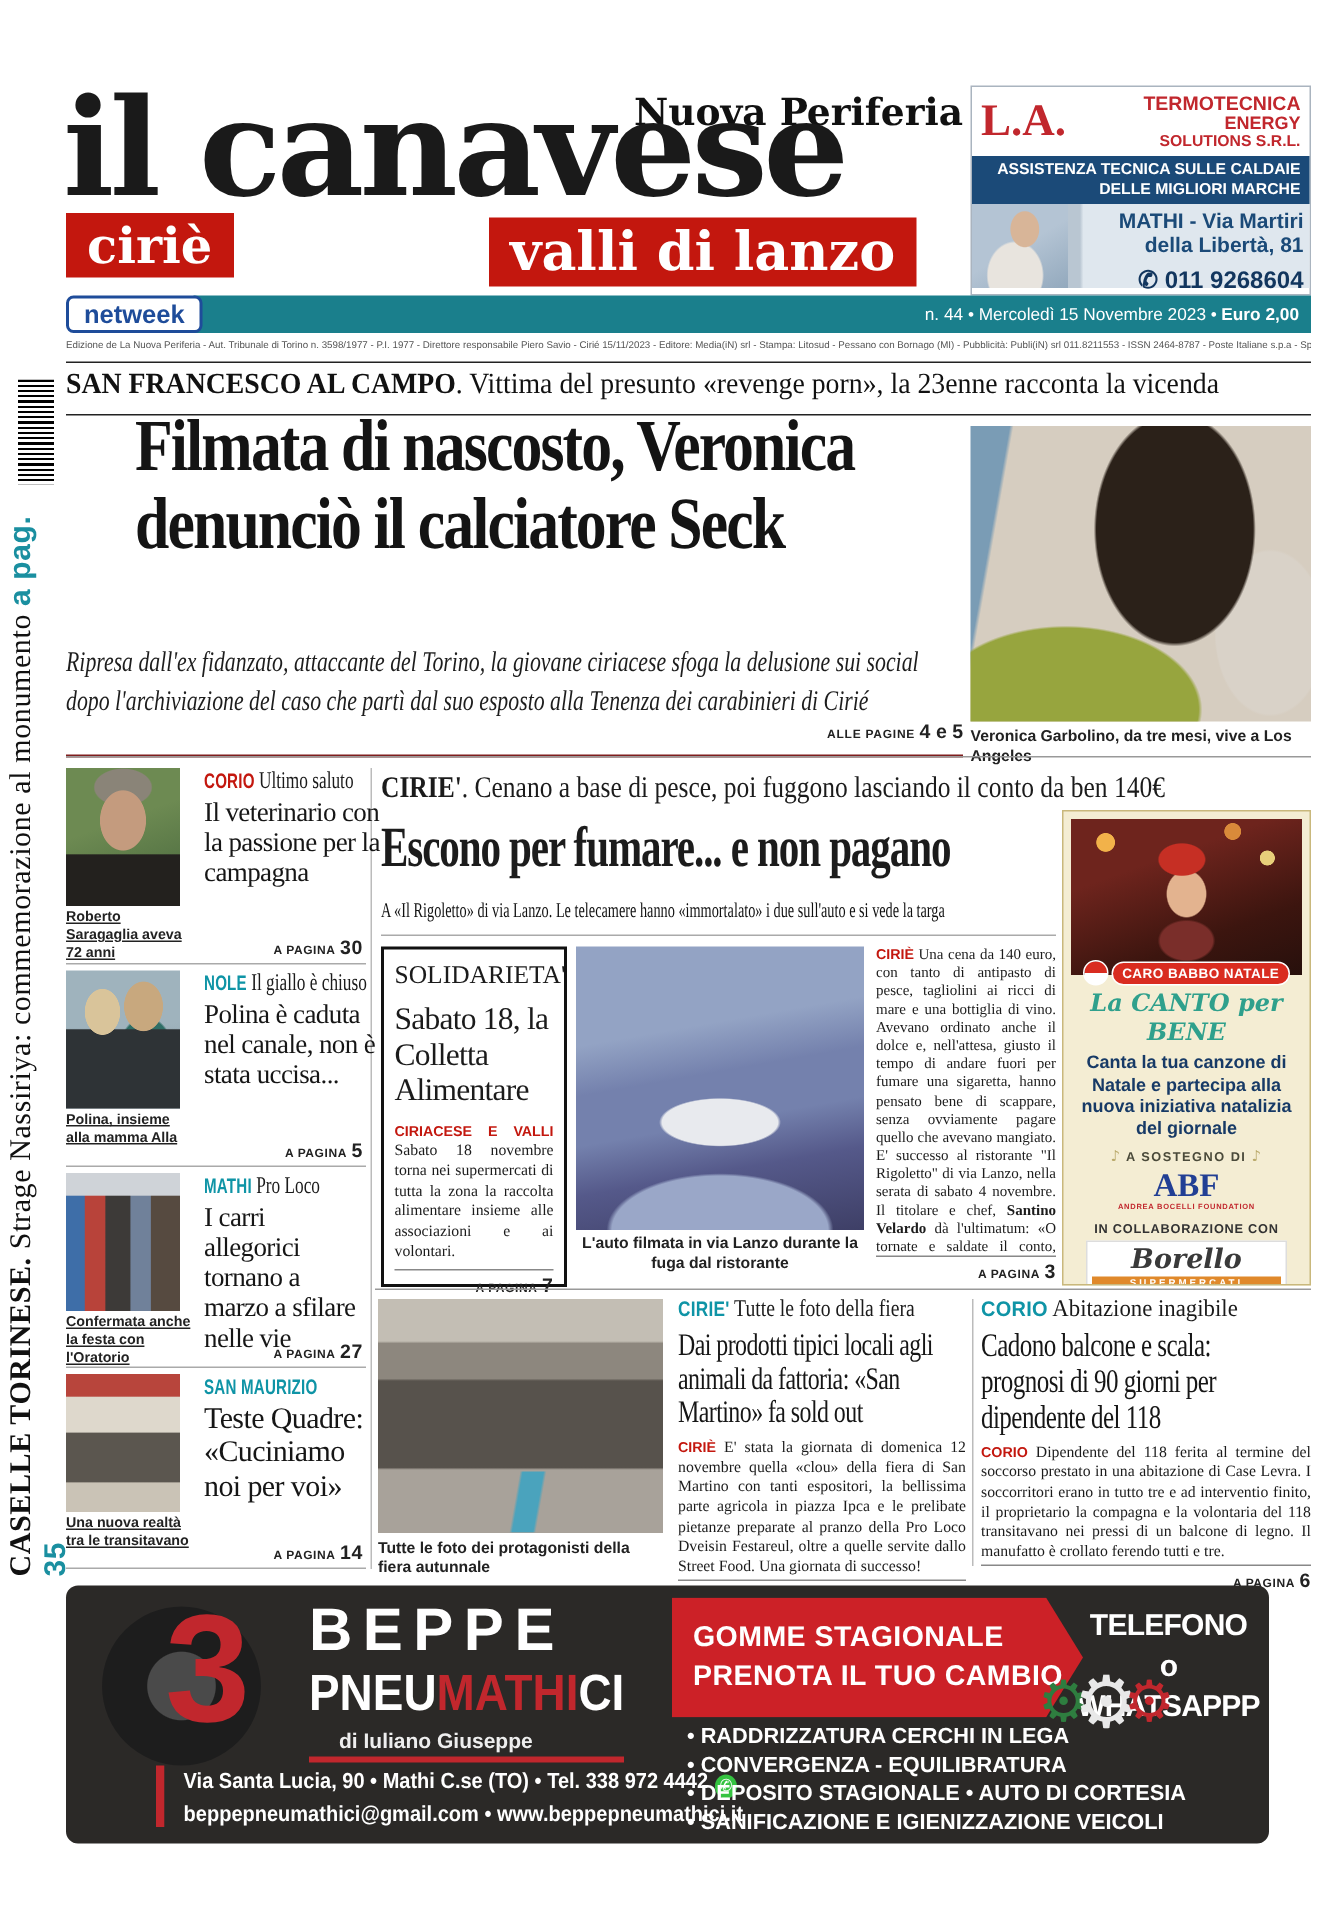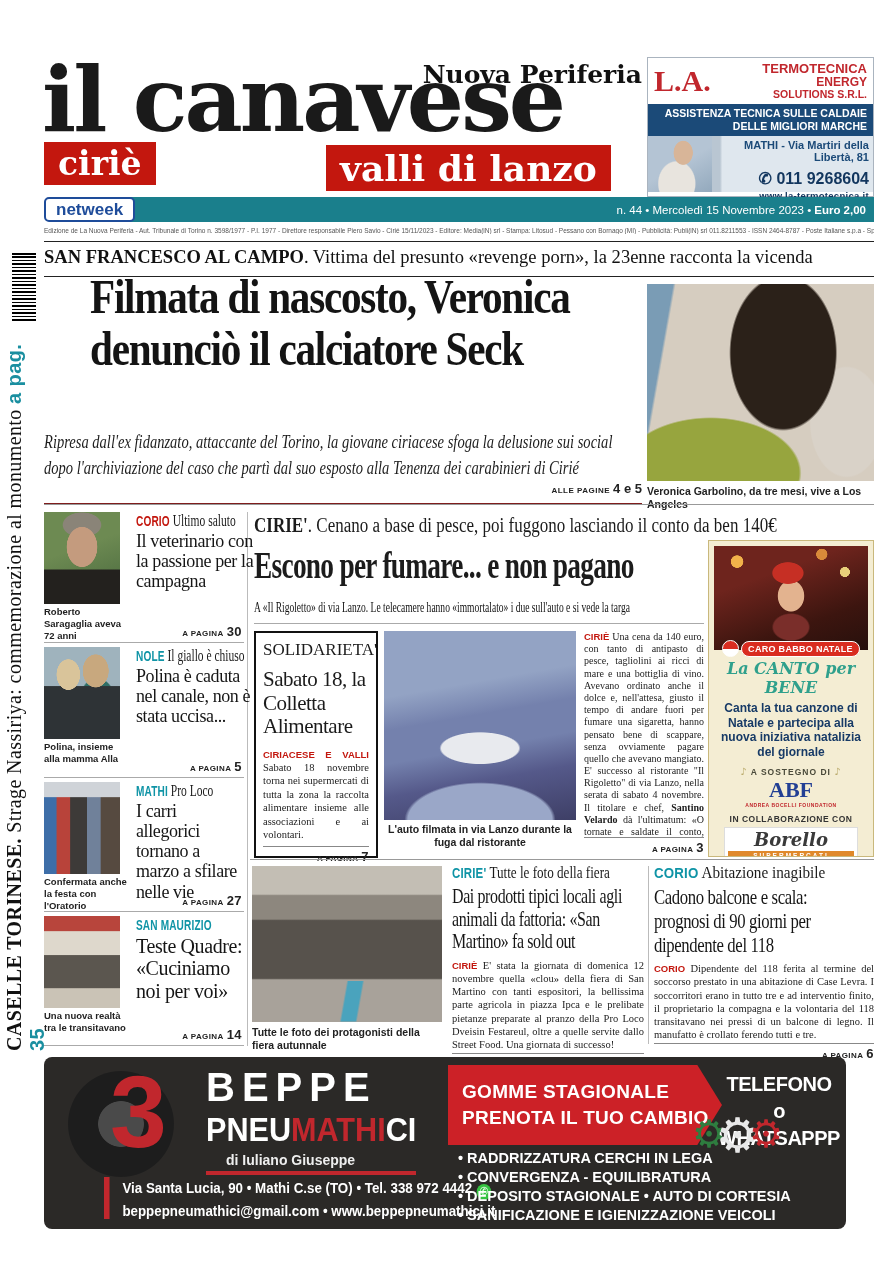--- a/index.html
+++ b/index.html
@@ -23,21 +23,21 @@
   
   .ad-top{left:647px;top:57px;width:227px;height:140px;border:1px solid #aab4bf;box-sizing:border-box;background:#fff;font-family:"Liberation Sans",sans-serif;}
   .adt-head{display:flex;align-items:center;height:46px;padding:2px 6px;box-sizing:border-box;}
   .adt-brand{font:900 30px "Liberation Serif",serif;color:#c1272d;margin-right:6px;}
   .adt-lines{flex:1;text-align:right;color:#c1272d;font-weight:800;line-height:1.05;}
   .adt-l1{font-size:13px;} .adt-l2{font-size:12px;} .adt-l3{font-size:10.5px;}
   .adt-band{background:#1b4a78;color:#fff;text-align:right;font-weight:700;font-size:10.5px;line-height:1.25;padding:3px 6px;}
   .adt-bottom{position:relative;height:56px;background:linear-gradient(90deg,#b9c6d2 0 32%,#dfe7ee 33% 100%);}
   .adt-woman{position:absolute;left:0;top:0;width:64px;height:56px;background:radial-gradient(16px 20px at 55% 30%,#d8b598 0 58%,transparent 62%),radial-gradient(30px 36px at 45% 85%,#e8e4de 0 60%,transparent 64%),linear-gradient(150deg,#b4c4d4 0 50%,#93a9bd 100%);}
   .adt-info{position:absolute;left:66px;top:3px;right:4px;text-align:right;color:#1b4a78;}
-  .adt-addr{font-size:11px;font-weight:700;}
+  .adt-addr{font-size:14px;font-weight:700;}
   .adt-phone{font:900 16px "Liberation Sans",sans-serif;color:#12365e;margin-top:6px;}
   .adt-site{font-size:9.5px;font-weight:800;color:#12365e;margin-top:2px;letter-spacing:.3px;}
 
   
   .nw-row{left:44px;top:197px;width:830px;height:25px;display:flex;align-items:stretch;}
   .nw-logo{border:2px solid #1e4c9a;border-radius:5px;background:#fff;color:#1e4c9a;font:800 17px "Liberation Sans",sans-serif;padding:0 10px;display:flex;align-items:center;z-index:2;}
   .nw-bar{flex:1;background:#1a7f8c;display:flex;align-items:center;justify-content:flex-end;padding-right:8px;color:#fff;font-size:11.5px;margin-left:-6px;}
   .nw-bar b{margin-left:3px;}
   .imprint{left:44px;top:227px;width:830px;font-size:6.5px;color:#555;white-space:nowrap;overflow:hidden;text-align:center;}
 
@@ -79,21 +79,21 @@
   .brief{left:44px;width:200px;border-bottom:1px solid #aaa;box-sizing:border-box;}
   .b1{top:512px;height:131px;} .b2{top:647px;height:131px;} .b3{top:782px;height:130px;} .b4{top:916px;height:130px;}
   .brief-row{display:flex;gap:6px;}
   .brief-photo{width:76px;height:92px;flex:none;}
   .brief-text{width:118px;}
   .brief-kicker{white-space:nowrap;transform:scaleX(.72);transform-origin:0 0;font:500 16px "Liberation Serif",serif;}
   .town{font:900 14px "Liberation Sans",sans-serif;letter-spacing:.2px;}
   .teal{color:#0f94a6;} .redlead{color:#c3170e;}
   .brief-headline{font:500 18px/1.12 "Liberation Serif",serif;letter-spacing:-.4px;margin-top:1px;color:#161616;}
   .b4 .brief-headline{font-size:20px;}
-  .brief-caption{font:700 9.5px/1.25 "Liberation Sans",sans-serif;color:#222;width:86px;margin-top:2px;}
+  .brief-caption{font:700 9.5px/1.25 "Liberation Sans",sans-serif;color:#222;width:86px;margin-top:2px;text-decoration:underline;}
   .brief-foot{position:absolute;right:2px;bottom:3px;}
 
   .apagina{font:700 8px "Liberation Sans",sans-serif;letter-spacing:.4px;color:#222;text-align:right;}
   .apagina b{font-size:13px;margin-left:3px;}
 
   
   .resto-kicker{left:254px;top:514px;width:730px;white-space:nowrap;transform:scaleX(.85);transform-origin:0 0;font:400 20px "Liberation Serif",serif;}
   .resto-kicker b{font-weight:900;}
   .resto-headline{left:254px;top:543px;white-space:nowrap;transform:scaleX(.72);transform-origin:0 0;font:600 38px "Liberation Serif",serif;letter-spacing:-1px;color:#1c1c1c;}
   .resto-deck{left:254px;top:600px;white-space:nowrap;transform:scaleX(.68);transform-origin:0 0;font:500 14px "Liberation Serif",serif;color:#111;}

